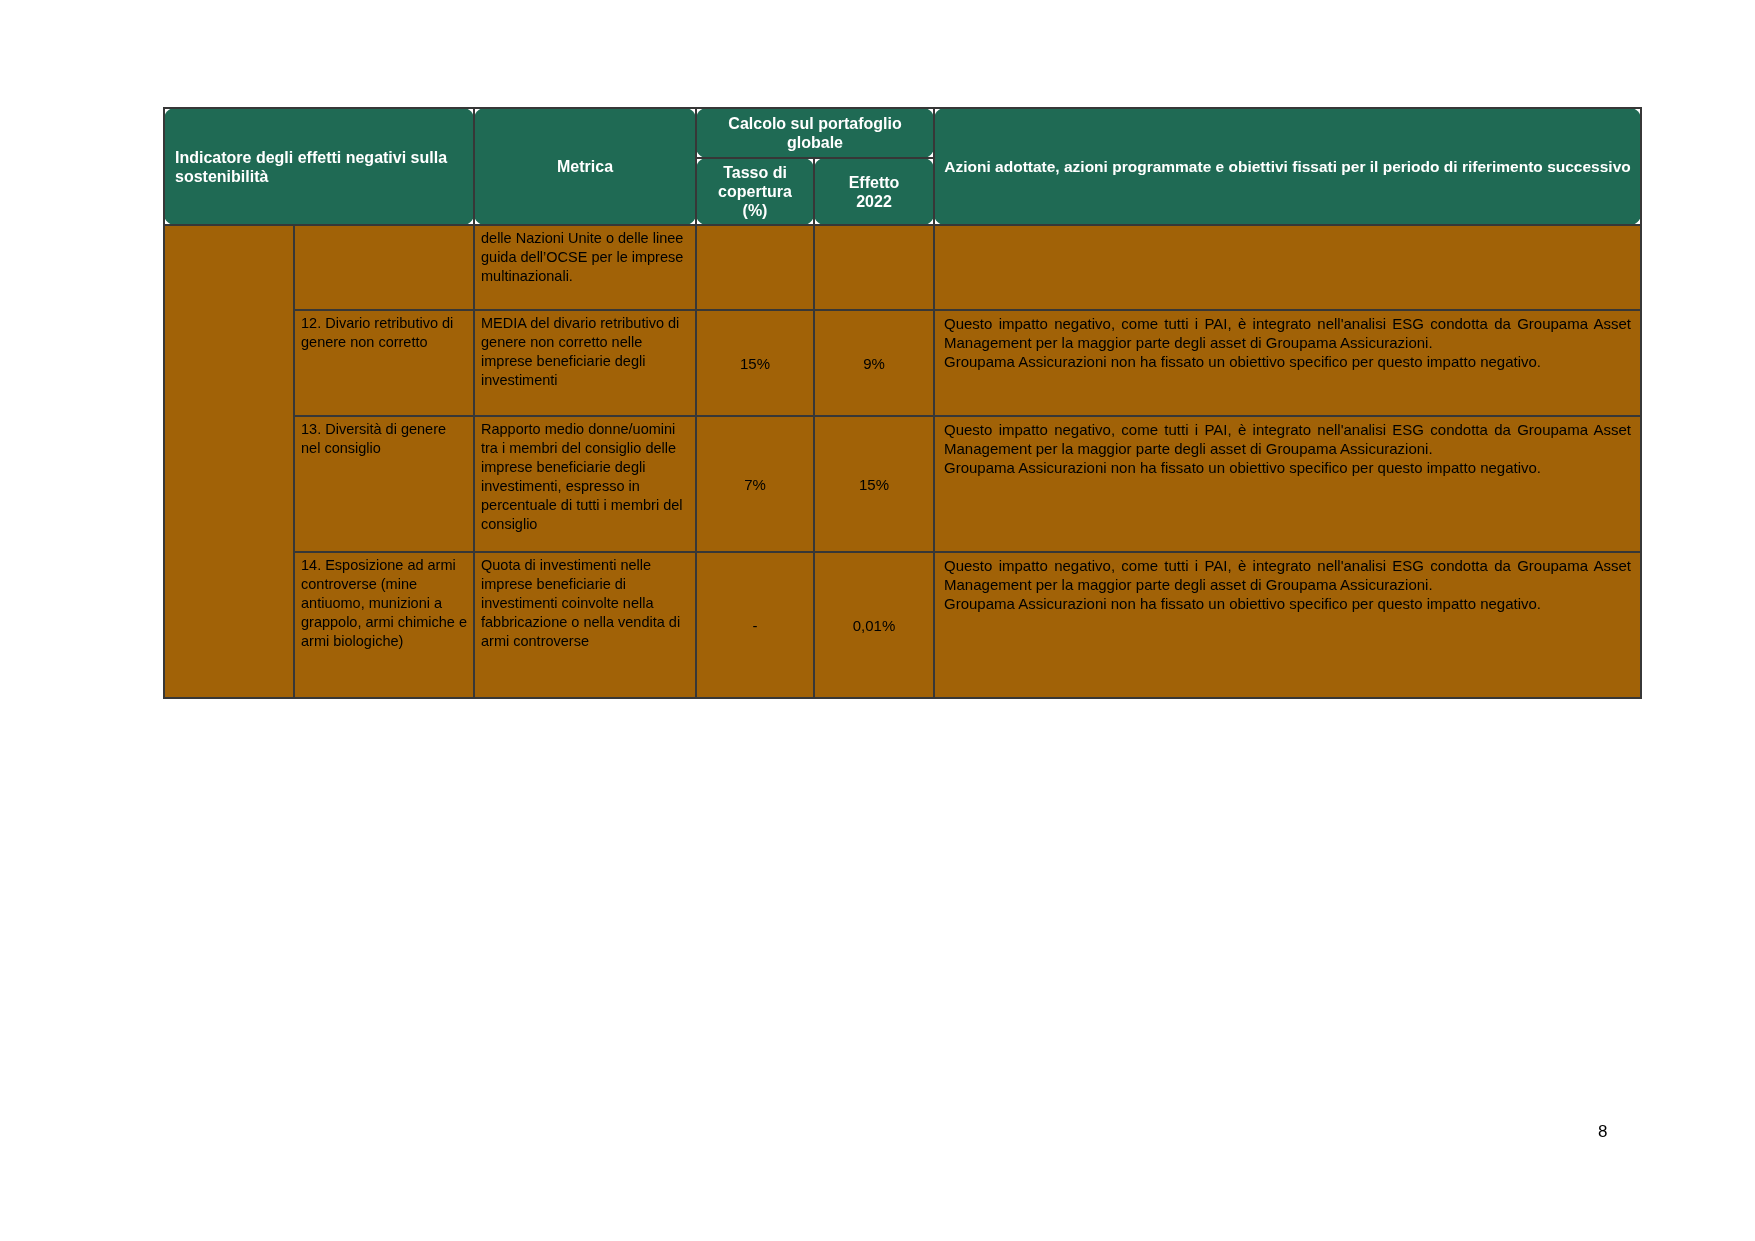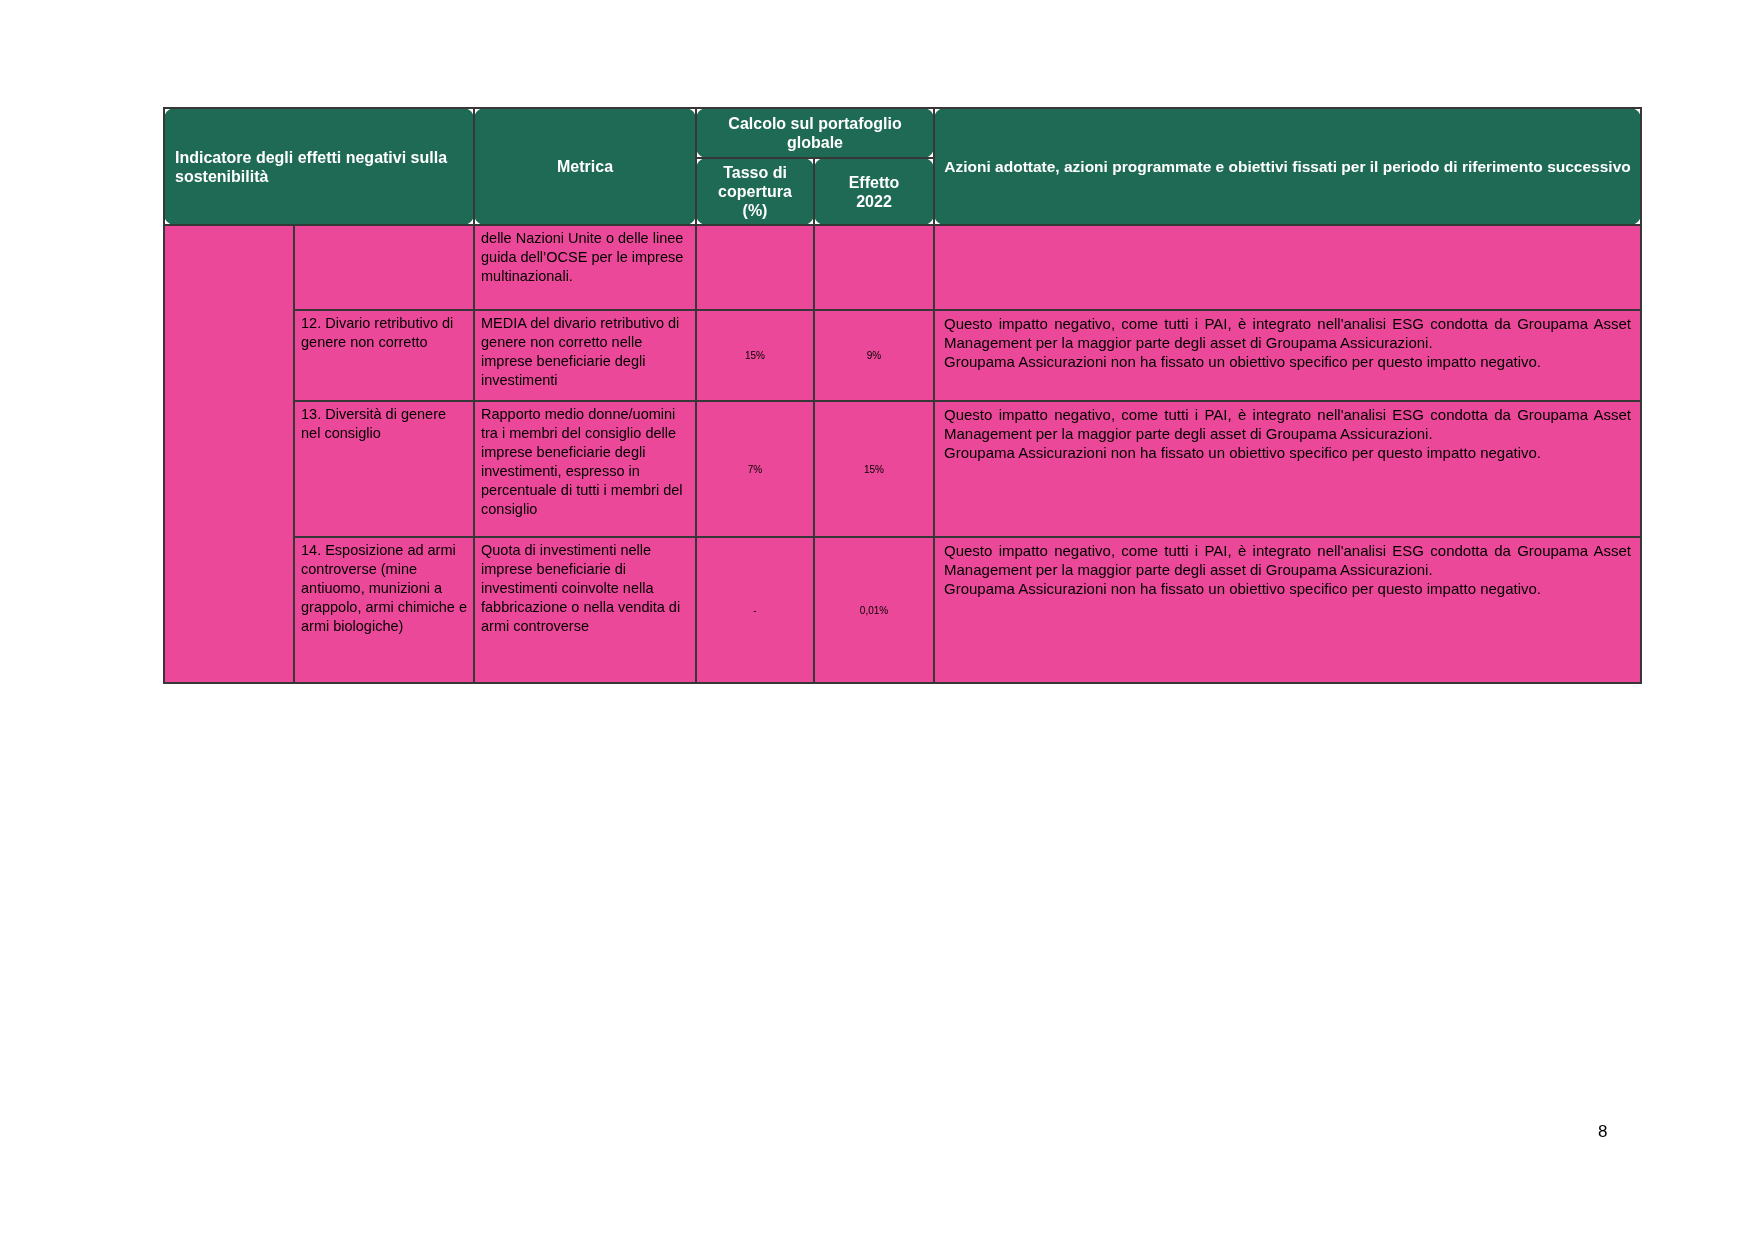--- a/index.html
+++ b/index.html
@@ -40,27 +40,27 @@
   }
   th.h-indicator{text-align:left;padding-left:10px;}
   th.pre{white-space:pre-line;}
   th.h-actions{font-size:15.5px;margin-top:13px;}
   
   tbody td{
     vertical-align:top;
     font-size:14.5px;
     line-height:19px;
     padding:3px 6px;
-    background:#ec4899;
+    background:#a16207;
   }
   td.cat{padding:0;}
   td.val{
     vertical-align:middle;
     text-align:center;
-    font-size:10px;
+    font-size:15px;
   }
   td.actions{
     font-size:15px;
     line-height:19px;
     padding:3px 9px;
     text-align:justify;
   }
   td.actions .p2{}
   .page-number{
     position:absolute;
@@ -104,21 +104,21 @@
         <td rowspan="4" class="cat"></td>
         <td></td>
         <td>delle Nazioni Unite o delle linee guida dell’OCSE per le imprese multinazionali.</td>
         <td class="val"></td>
         <td class="val"></td>
         <td class="actions">
           <div class="p1"></div>
           <div class="p2"></div>
         </td>
       </tr>
-      <tr style="height:91px">
+      <tr style="height:106px">
         <td>12. Divario retributivo di genere non corretto</td>
         <td>MEDIA del divario retributivo di genere non corretto nelle imprese beneficiarie degli investimenti</td>
         <td class="val">15%</td>
         <td class="val">9%</td>
         <td class="actions">
           <div class="p1">Questo impatto negativo, come tutti i PAI, è integrato nell'analisi ESG condotta da Groupama Asset Management per la maggior parte degli asset di Groupama Assicurazioni.</div>
           <div class="p2">Groupama Assicurazioni non ha fissato un obiettivo specifico per questo impatto negativo.</div>
         </td>
       </tr>
       <tr style="height:136px">

